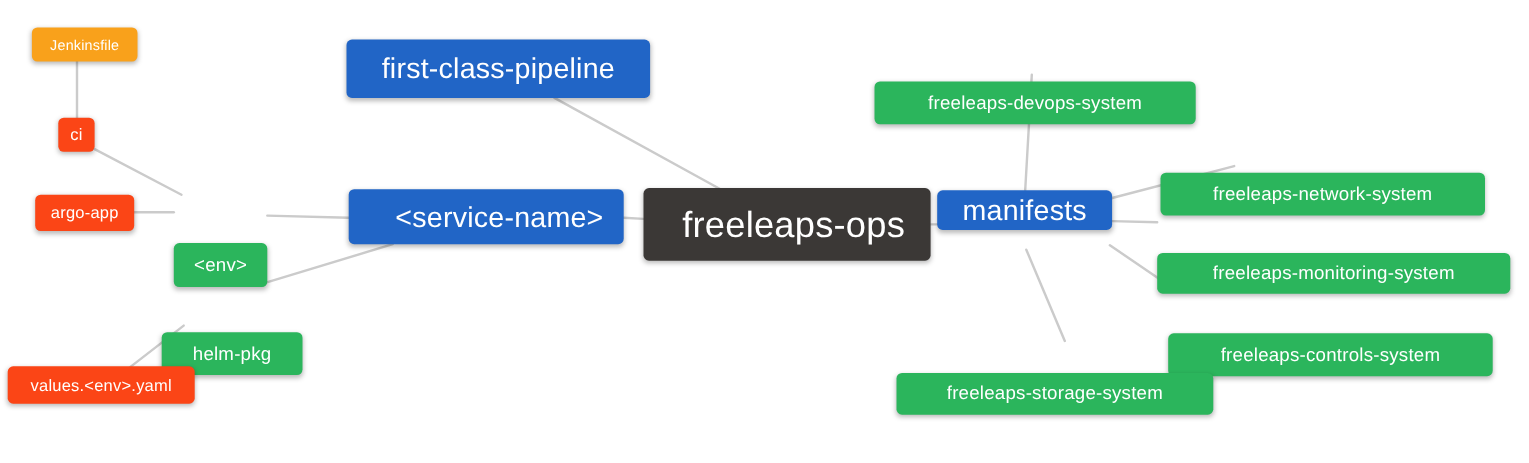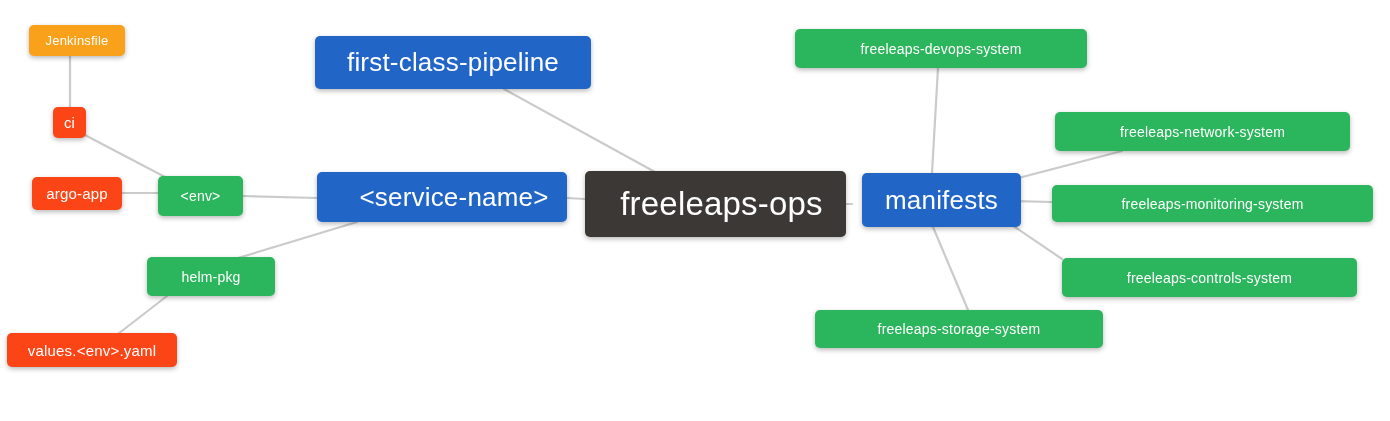--- a/index.html
+++ b/index.html
@@ -17,21 +17,21 @@
     box-sizing:border-box;
     color:#ffffff;
     white-space:nowrap;
     border-radius:5px;
     box-shadow:0 2px 5px rgba(0,0,0,0.28);
     letter-spacing:0.2px;
     cursor:pointer;
   }
   .lv0 { font-size:33px;padding-left:12px; }
   .lv1 { font-size:26px; }
-  .lv2 { font-size:14px; }
+  .lv2 { font-size:17px;margin-top:45px; }
   .lv3 { font-size:15px; }
   .lv4 { font-size:13px; }
 </style>
 </head>
 <body>
 
 <div class="canvas">
   <svg class="edge-layer" width="1390" height="421" viewBox="0 0 1390 421" xmlns="http://www.w3.org/2000/svg">
       <line x1="70" y1="56" x2="70" y2="108" stroke="#cbcbcb" stroke-width="2.2" stroke-linecap="round"></line>
       <line x1="83" y1="134" x2="165" y2="177" stroke="#cbcbcb" stroke-width="2.2" stroke-linecap="round"></line>
@@ -51,19 +51,19 @@
 
 <div class="node lv4" style="left: 29px; top: 25px; width: 96px; height: 31px; background: rgb(249, 161, 27);">Jenkinsfile</div>
     <div class="node lv3" style="left: 53px; top: 107px; width: 33px; height: 31px; background: rgb(251, 69, 22);">ci</div>
     <div class="node lv3" style="left: 32px; top: 177px; width: 90px; height: 33px; background: rgb(251, 69, 22);">argo-app</div>
     <div class="node lv2" style="left: 158px; top: 176px; width: 85px; height: 40px; background: rgb(43, 181, 92);">&lt;env&gt;</div>
     <div class="node lv2" style="left: 147px; top: 257px; width: 128px; height: 39px; background: rgb(43, 181, 92);">helm-pkg</div>
     <div class="node lv3" style="left: 7px; top: 333px; width: 170px; height: 34px; background: rgb(251, 69, 22);">values.&lt;env&gt;.yaml</div>
     <div class="node lv1" style="left: 315px; top: 36px; width: 276px; height: 53px; background: rgb(33, 101, 198);">first-class-pipeline</div>
     <div class="node lv1" style="left: 317px; top: 172px; width: 250px; height: 50px; background: rgb(33, 101, 198); padding-left: 24px;">&lt;service-name&gt;</div>
     <div class="node lv0" style="left: 585px; top: 171px; width: 261px; height: 66px; background: rgb(59, 56, 54);">freeleaps-ops</div>
-    <div class="node lv1" style="left: 852px; top: 173px; width: 159px; height: 54px; background: rgb(33, 101, 198); margin-left: 10px;">manifests</div>
+    <div class="node lv1" style="left: 852px; top: 173px; width: 159px; height: 36px; background: rgb(33, 101, 198);">manifests</div>
     <div class="node lv2" style="left: 795px; top: 29px; width: 292px; height: 39px; background: rgb(43, 181, 92);">freeleaps-devops-system</div>
     <div class="node lv2" style="left: 1055px; top: 112px; width: 295px; height: 39px; background: rgb(43, 181, 92);">freeleaps-network-system</div>
     <div class="node lv2" style="left: 1052px; top: 185px; width: 321px; height: 37px; background: rgb(43, 181, 92); text-align: right;">freeleaps-monitoring-system</div>
     <div class="node lv2" style="left: 1062px; top: 258px; width: 295px; height: 39px; background: rgb(43, 181, 92);">freeleaps-controls-system</div>
-    <div class="node lv2" style="left: 815px; top: 310px; width: 288px; height: 38px; background: rgb(43, 181, 92);">freeleaps-storage-system</div>
+    <div class="node lv2" style="left: 815px; top: 294px; width: 288px; height: 38px; background: rgb(43, 181, 92);">freeleaps-storage-system</div>
   </div>
 
 </body></html>

